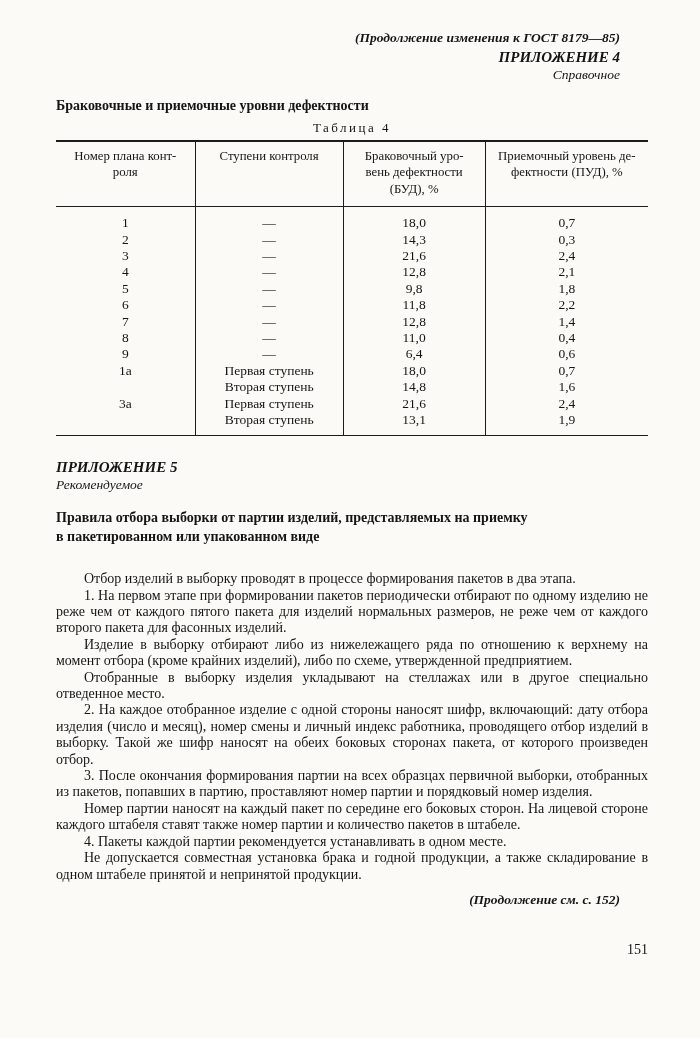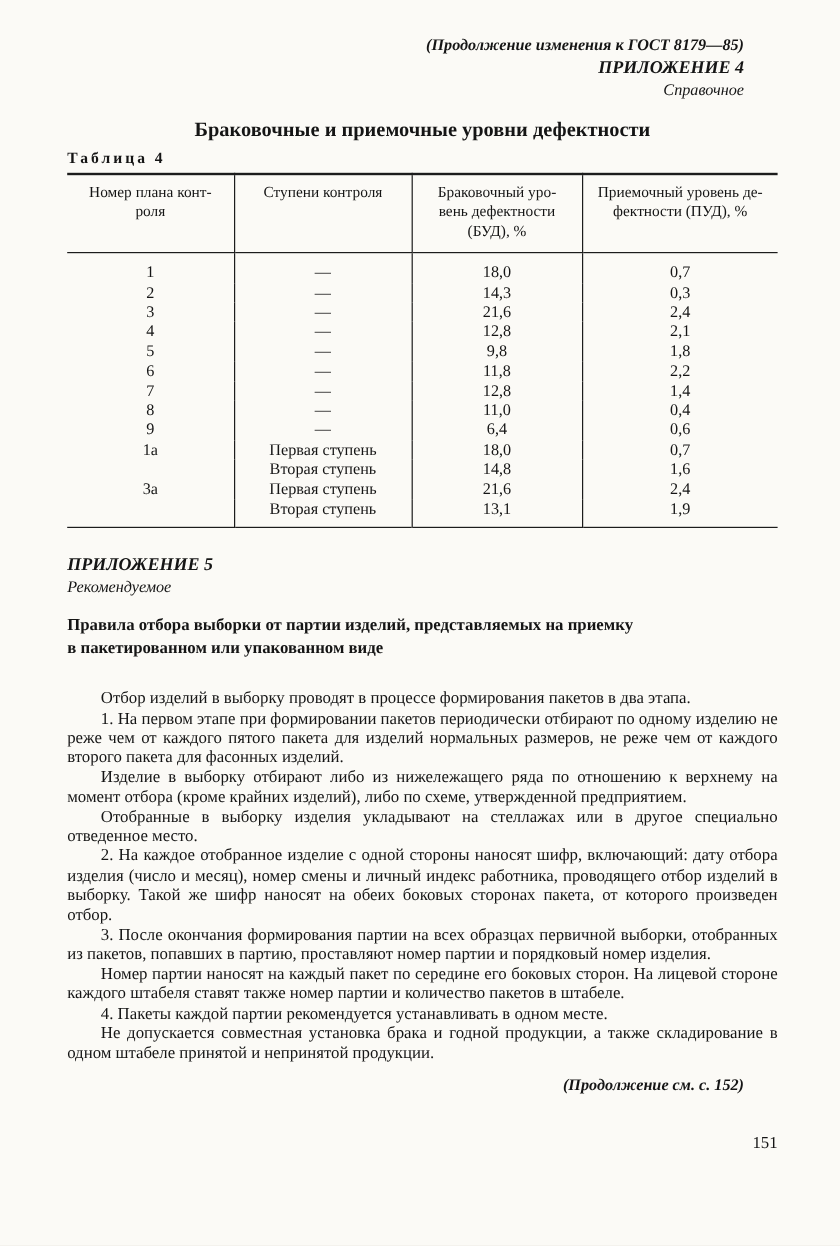--- a/index.html
+++ b/index.html
@@ -17,22 +17,22 @@
     overflow: hidden;
   }
 
   
   .hdr { text-align: right; padding-right: 28px; }
   .hdr-note { font-size: 13.5px; font-weight: bold; font-style: italic; }
   .hdr-app  { font-size: 15px;   font-weight: bold; font-style: italic; margin-top: 3px; }
   .hdr-sub  { font-size: 13.5px; font-style: italic; margin-top: 1px; }
 
   
-  .tbl-title { text-align: center; font-weight: bold; font-size: 17px; margin-top: 15px; }
-  .tbl-label { text-align: left; font-weight: bold; font-size: 13px; letter-spacing: 2.5px; margin-top: 6px; }
+  .tbl-title { text-align: left; font-weight: bold; font-size: 14px; margin-top: 15px; }
+  .tbl-label { text-align: center; font-weight: normal; font-size: 13px; letter-spacing: 2.5px; margin-top: 6px; }
 
   
   table.defect {
     width: 100%;
     border-collapse: collapse;
     table-layout: fixed;
     margin-top: 4px;
     font-size: 13.5px;
   }
   .defect thead tr { border-top: 2.5px solid #1c1c1c; }

